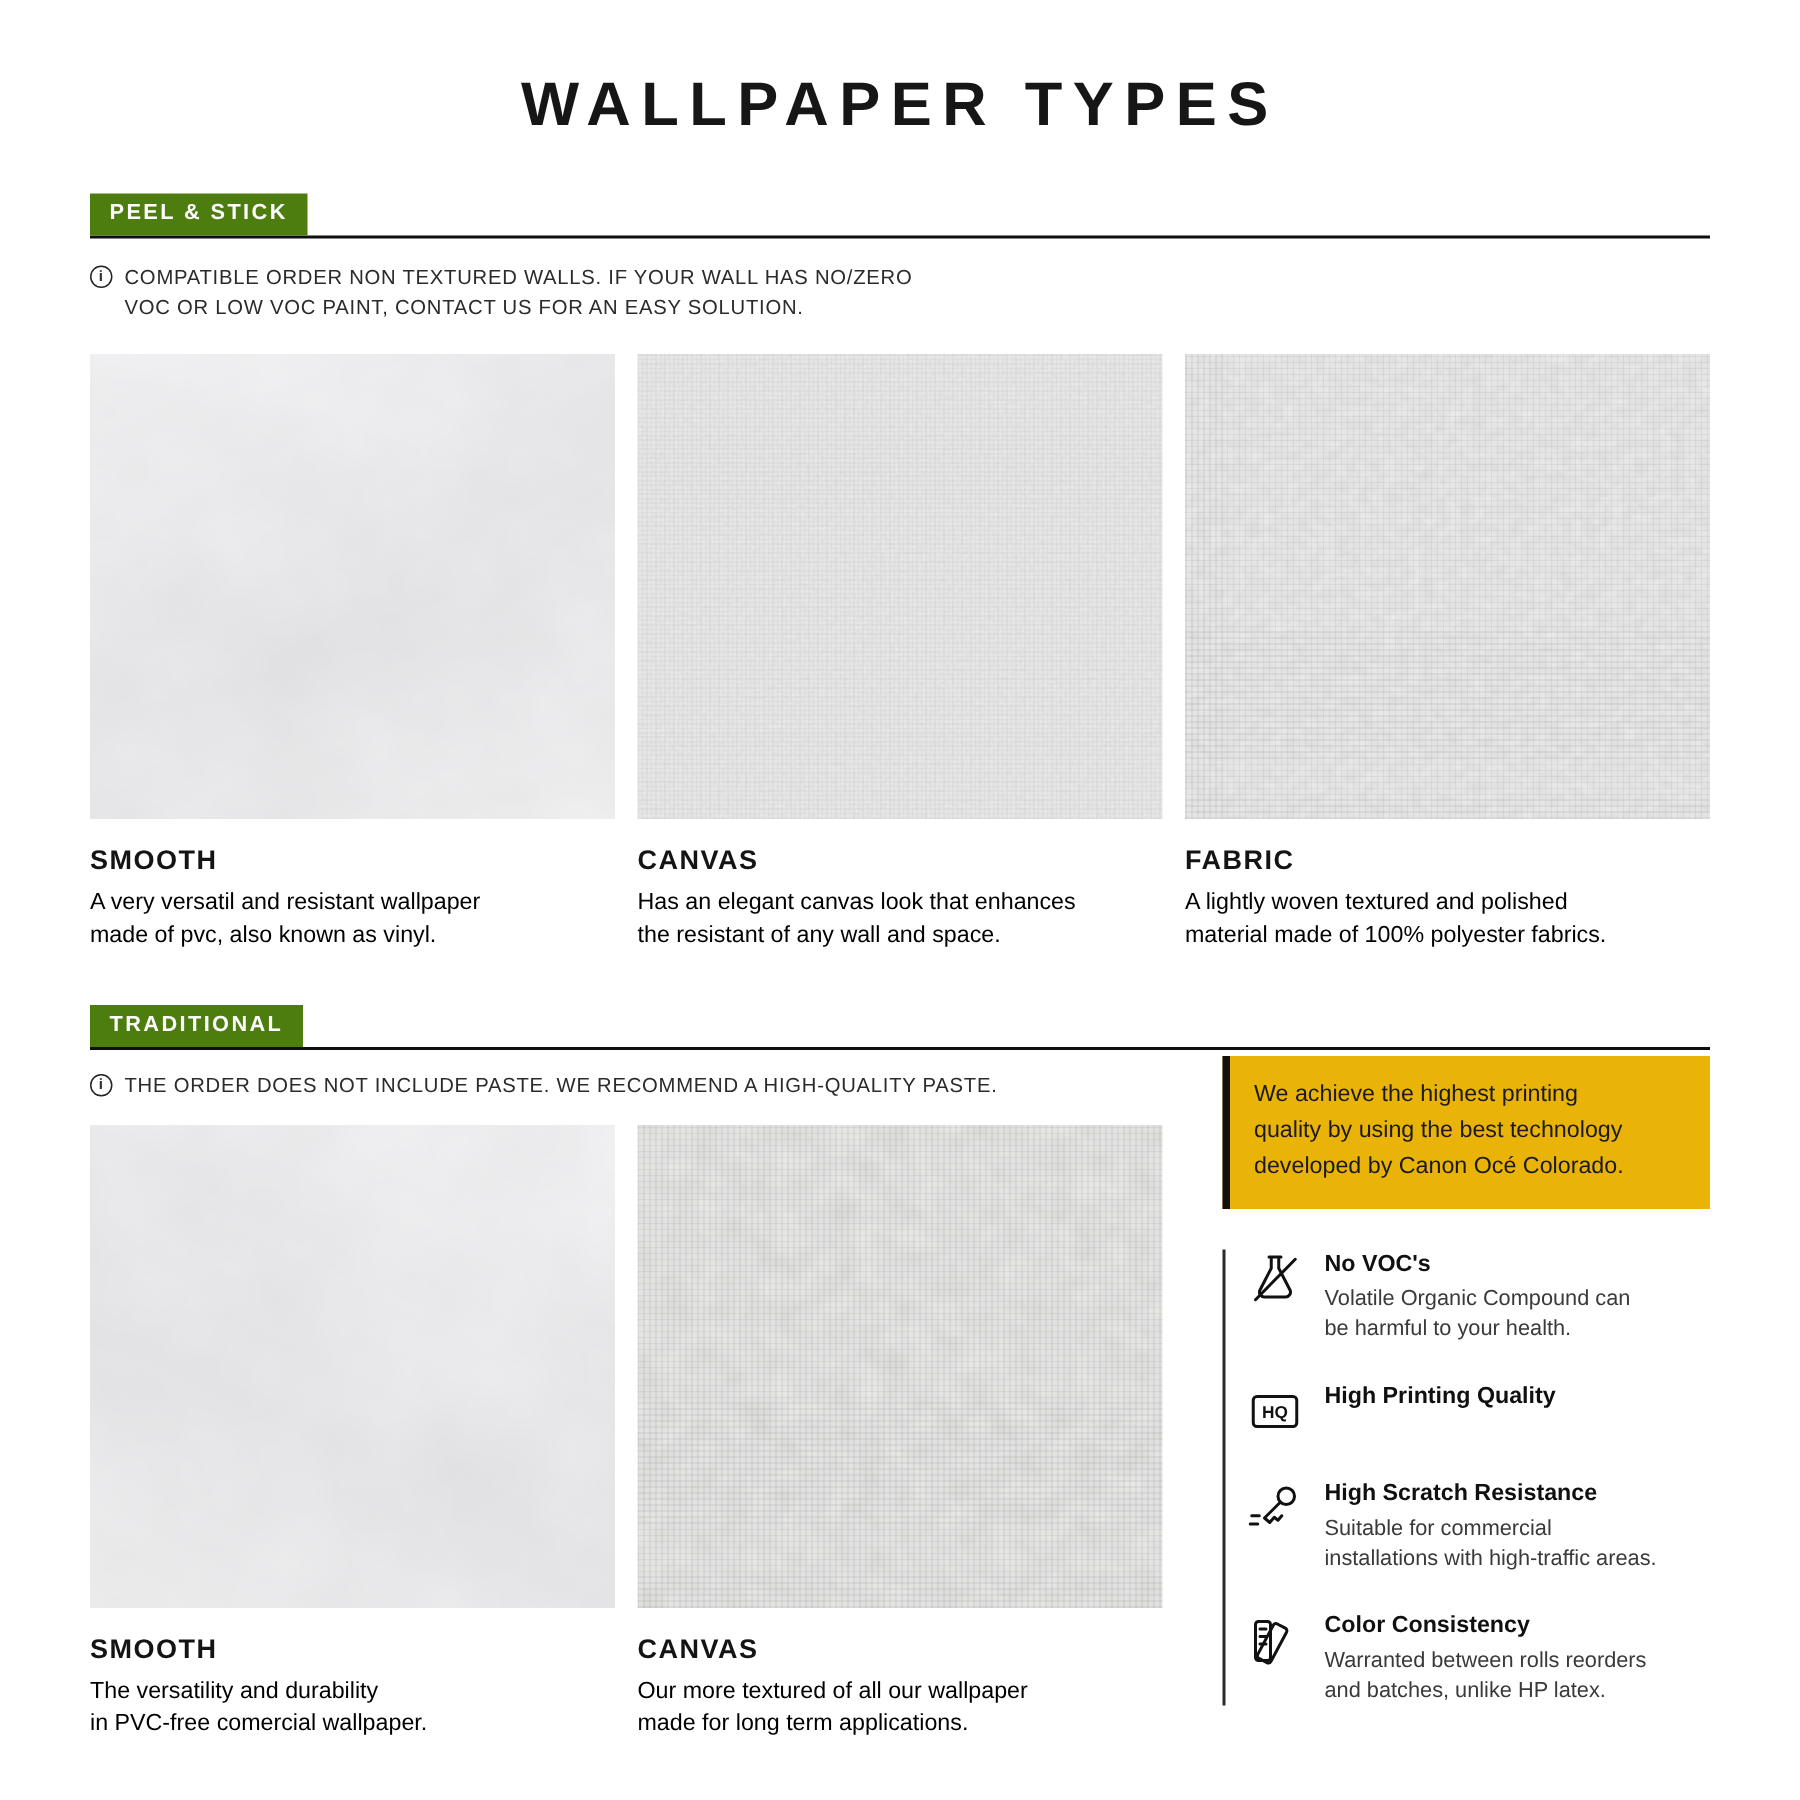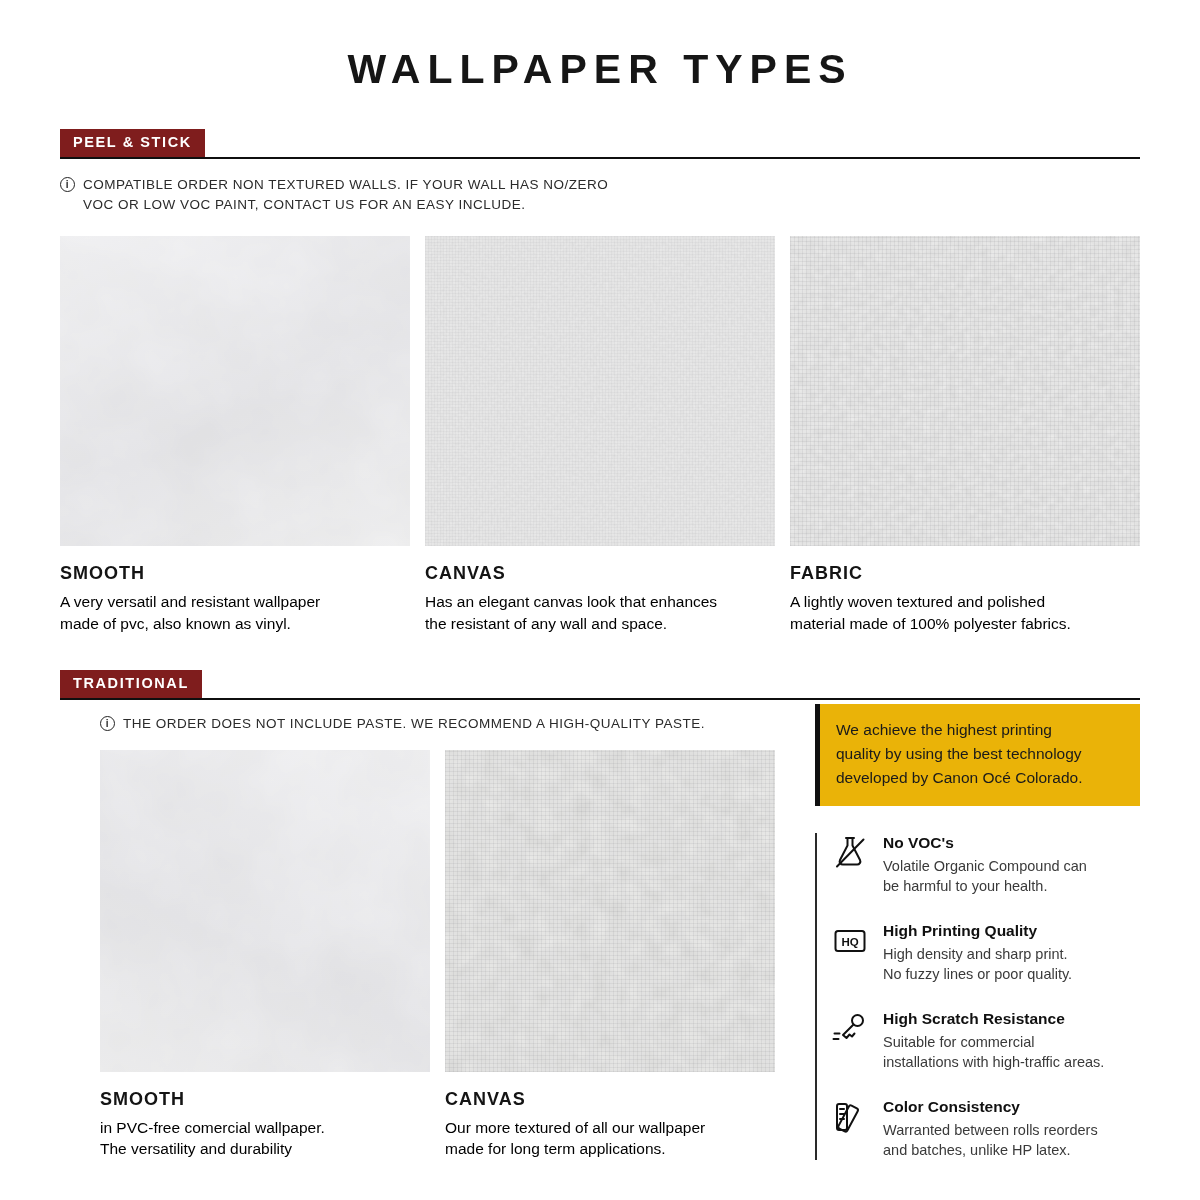--- a/index.html
+++ b/index.html
@@ -2,21 +2,21 @@
 <html><head>
 <meta charset="utf-8">
 <style>
   html,body{margin:0;padding:0;background:#ffffff;}
   body{font-family:"Liberation Sans", sans-serif;color:#111;}
   .page{width:1200px;height:1200px;box-sizing:border-box;padding:0 60px;position:relative;overflow:hidden;background:#fff;}
 
   .title{text-align:center;font-size:41px;font-weight:600;letter-spacing:7px;margin:0;padding-top:46px;color:#161616;}
 
   .section-header{margin-top:36px;border-bottom:2px solid #0f0f0f;display:flex;}
-  .badge{display:inline-block;background:#7f1d1d;color:#fff;font-size:14.5px;font-weight:700;letter-spacing:1.6px;padding:5px 13px 6px;line-height:1.15;}
+  .badge{display:inline-block;background:#4d7c0f;color:#fff;font-size:14.5px;font-weight:700;letter-spacing:1.6px;padding:5px 13px 6px;line-height:1.15;}
 
   .note{display:flex;gap:8px;margin-top:16px;font-size:13.5px;letter-spacing:.5px;color:#2b2b2b;line-height:1.5;font-weight:500;}
   .info-icon{width:15px;height:15px;border:1.5px solid #222;border-radius:50%;display:inline-flex;align-items:center;justify-content:center;font-size:10px;font-weight:700;flex:none;margin-top:2px;box-sizing:border-box;}
   .info-icon::before{content:"i";}
   .note-lines span{display:block;}
 
   .swatch-row{display:grid;grid-template-columns:repeat(3,1fr);gap:15px;margin-top:21px;}
   .swatch{margin:0;}
   .tex{position:relative;height:310px;overflow:hidden;}
   .tex-tall{height:322px;}
@@ -32,21 +32,21 @@
   .tex-canvas{background:#ececec;}
   .tex-fabric{background:#efefee;}
   .tex-smooth2{background:linear-gradient(205deg,#f6f6f7 0%,#ececee 60%,#f3f3f3 100%);}
   .tex-canvas2{background:#eeeeec;}
 
   .swatch-label{font-size:18px;font-weight:700;letter-spacing:1px;margin:17px 0 7px;color:#141414;}
   .swatch-desc{font-size:15.5px;color:#000000;line-height:1.38;}
   .swatch-desc span{display:block;}
 
   .bottom-cols{display:grid;grid-template-columns:350px 350px 1fr;gap:15px;}
-  .bottom-left{grid-column:1 / 3;margin-left:40px;}
+  .bottom-left{grid-column:1 / 3;}
   .bottom-left .note{margin-top:14px;}
   .swatch-row-2{display:grid;grid-template-columns:repeat(2,1fr);gap:15px;margin-top:16px;}
 
   .right-panel{padding-left:25px;padding-top:4px;}
   .quote-box{background:#eab308;border-left:5px solid #101010;padding:14px 16px 16px;font-size:15.5px;line-height:1.55;color:#1a1a1a;}
   .quote-box span{display:block;}
 
   .features{margin-top:27px;border-left:2px solid #2a2a2a;padding-left:13px;display:flex;flex-direction:column;gap:25px;}
   .feature{display:flex;gap:13px;align-items:flex-start;}
   .f-icon{flex:none;width:40px;height:40px;}
@@ -119,21 +119,21 @@
 
   <section>
     <div class="section-header">
       <span class="badge">PEEL &amp; STICK</span>
     </div>
 
     <div class="note">
       <span class="info-icon"></span>
       <span class="note-lines">
         <span>COMPATIBLE ORDER NON TEXTURED WALLS. IF YOUR WALL HAS NO/ZERO</span>
-        <span>VOC OR LOW VOC PAINT, CONTACT US FOR AN EASY INCLUDE.</span>
+        <span>VOC OR LOW VOC PAINT, CONTACT US FOR AN EASY SOLUTION.</span>
       </span>
     </div>
 
     <div class="swatch-row">
       <figure class="swatch">
         <div class="tex tex-smooth">
           <svg class="noise">
               <rect width="100%" height="100%" fill="#fff" filter="url(#f-smooth)"></rect>
             </svg>
         </div>
@@ -197,22 +197,22 @@
         <div class="swatch-row-2">
           <figure class="swatch">
             <div class="tex tex-tall tex-smooth2">
               <svg class="noise">
                   <rect width="100%" height="100%" fill="#fff" filter="url(#f-smooth2)"></rect>
                 </svg>
             </div>
             <figcaption>
               <div class="swatch-label">SMOOTH</div>
               <div class="swatch-desc">
+                <span>The versatility and durability</span>
                 <span>in PVC-free comercial wallpaper.</span>
-                <span>The versatility and durability</span>
               </div>
             </figcaption>
           </figure>
 
           <figure class="swatch">
             <div class="tex tex-tall tex-canvas2">
               <svg class="noise">
                   <rect width="100%" height="100%" fill="#fff" filter="url(#f-canvas2)"></rect>
                 </svg>
               <div class="weave weave-coarse"></div>
@@ -255,24 +255,20 @@
 
           <div class="feature">
             <span class="f-icon">
               <svg width="40" height="40" viewBox="0 0 40 40" fill="none" stroke="#111" stroke-width="2" stroke-linejoin="round">
                 <rect x="5.5" y="10" width="29" height="20" rx="2.5"></rect>
                 <text x="20" y="24.5" text-anchor="middle" font-size="11.5" font-weight="bold" fill="#111" stroke="none" font-family="Liberation Sans, sans-serif">HQ</text>
               </svg>
             </span>
             <div>
               <div class="f-title">High Printing Quality</div>
-              <div class="f-desc">
-                <span>High density and sharp print.</span>
-                <span>No fuzzy lines or poor quality.</span>
-              </div>
             </div>
           </div>
 
           <div class="feature">
             <span class="f-icon">
               <svg width="40" height="40" viewBox="0 0 40 40" fill="none" stroke="#111" stroke-width="2" stroke-linecap="round" stroke-linejoin="round">
                 <circle cx="27.5" cy="11.5" r="5.5"></circle>
                 <path d="M23.5 15.5 13 26l3.5 3 3-3.5 2.5 2 2.5-3"></path>
                 <path d="M4.5 24.5h5M3.5 30h5"></path>
               </svg>

